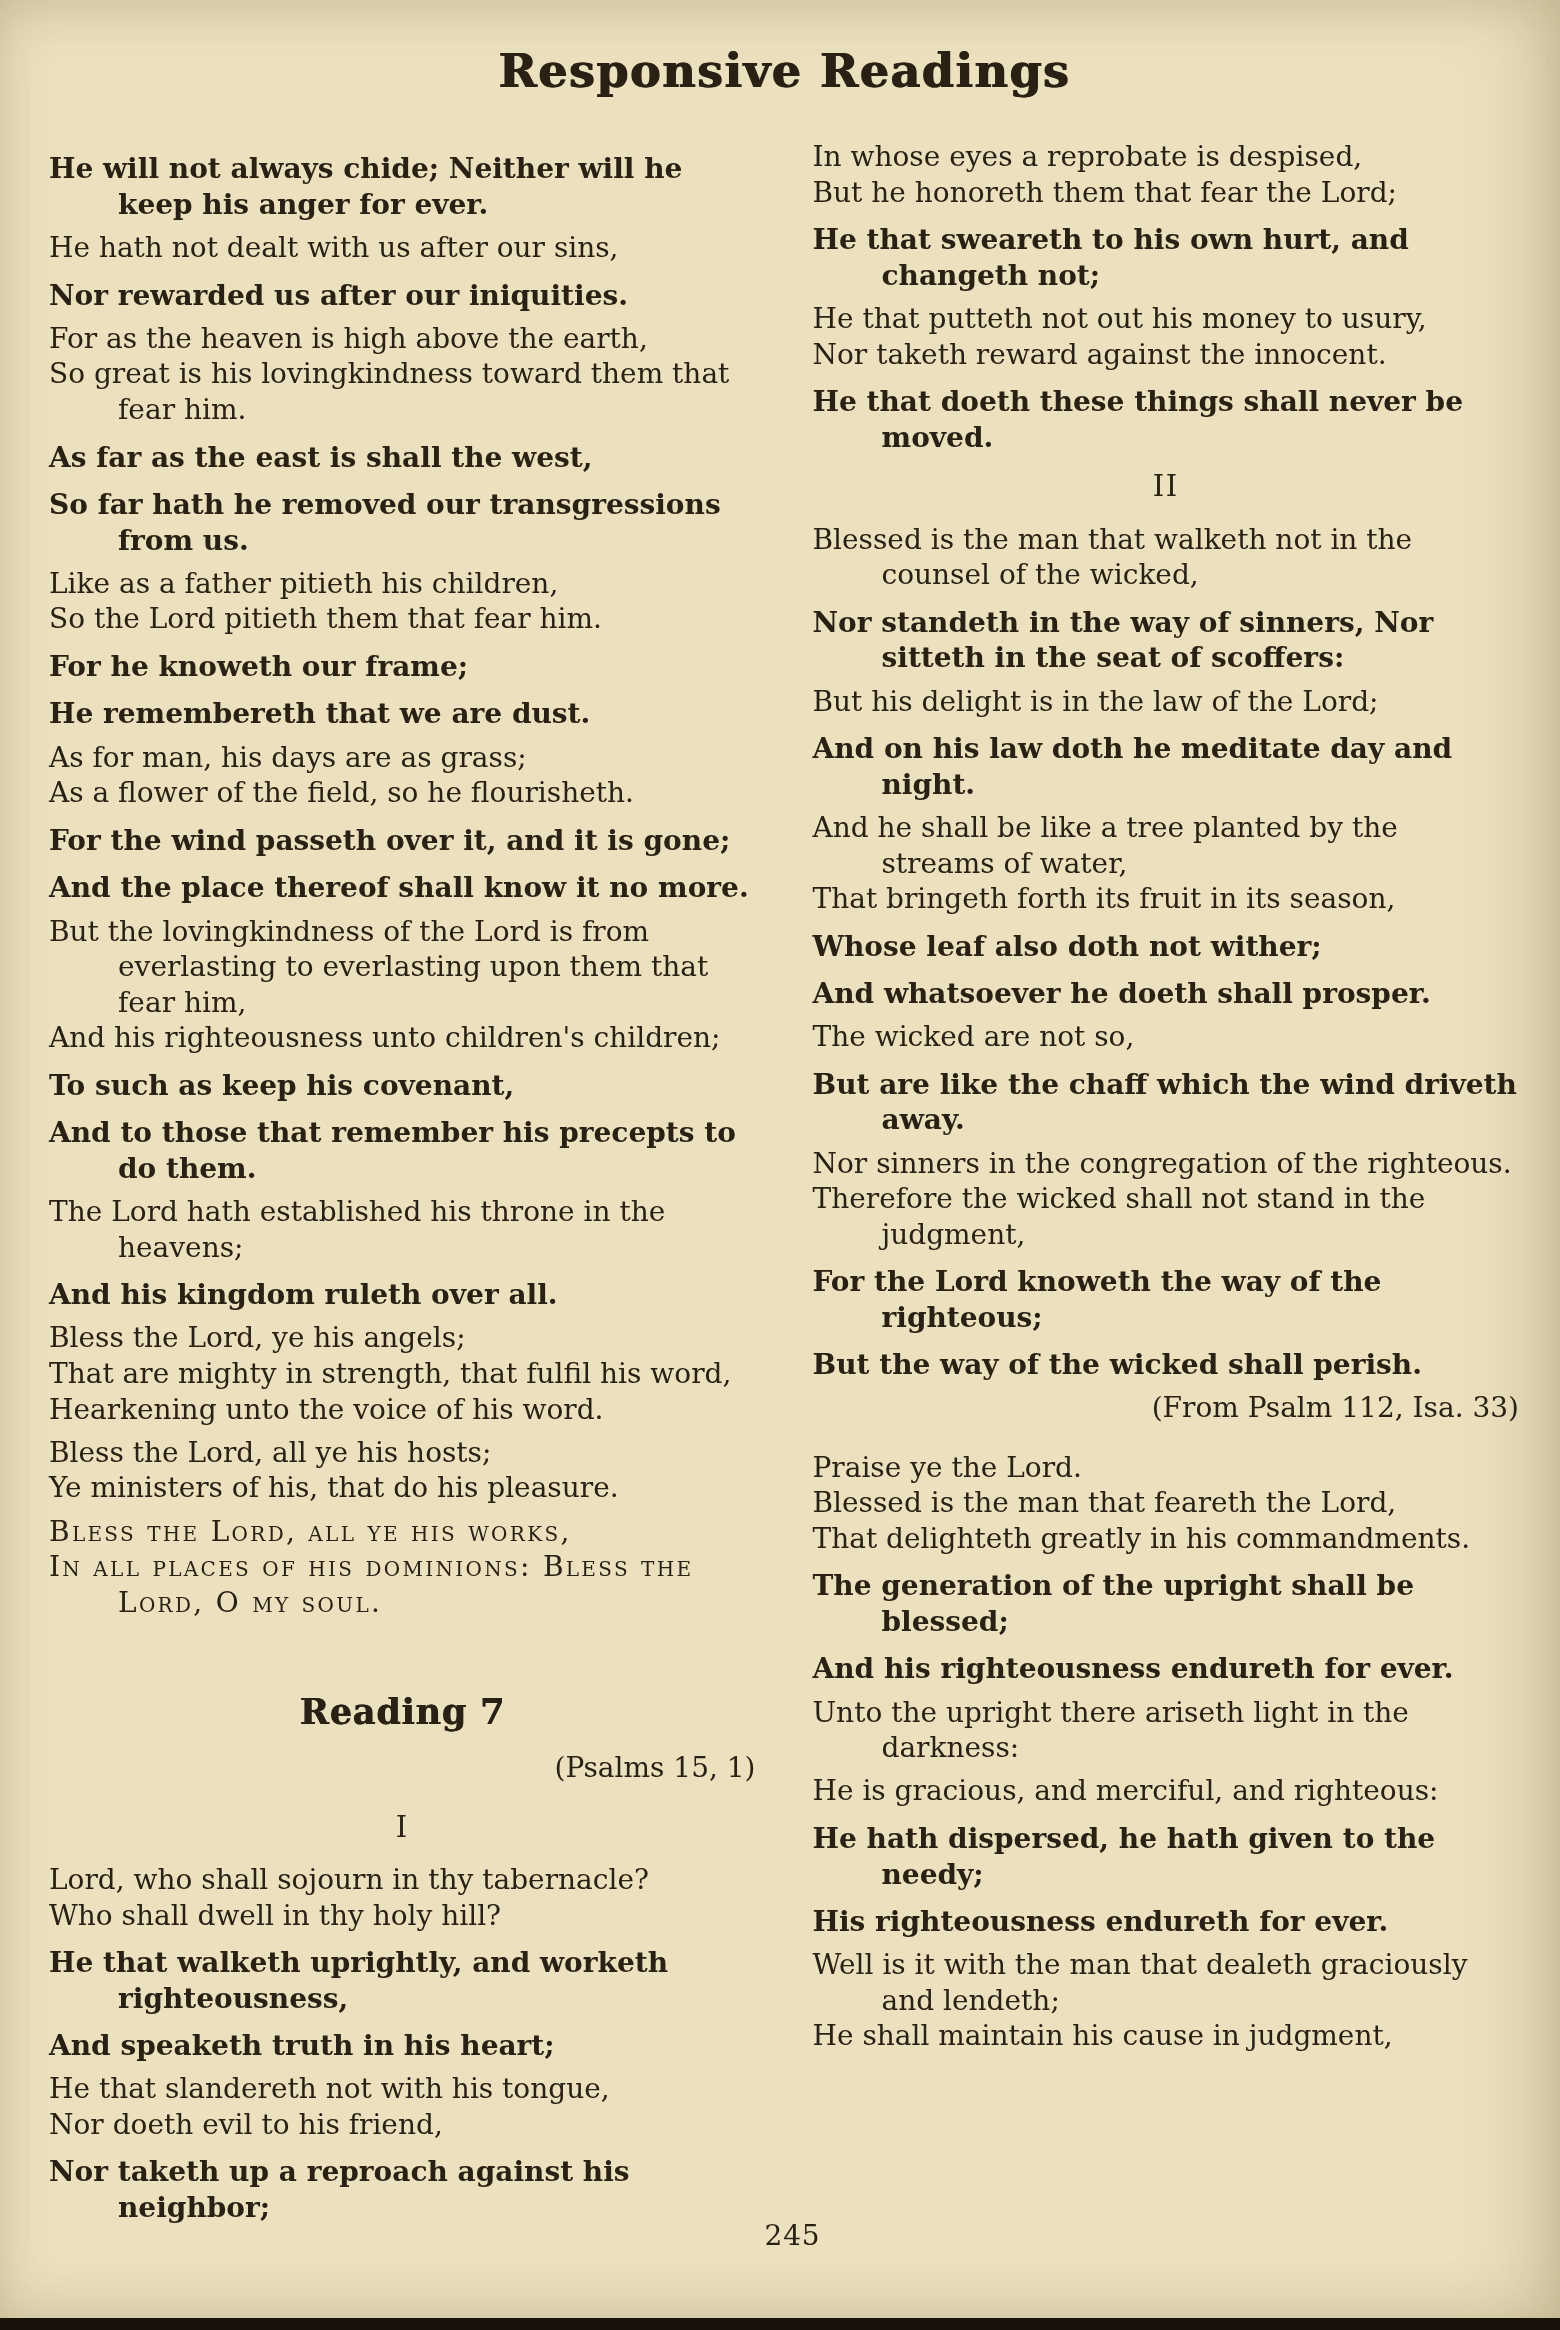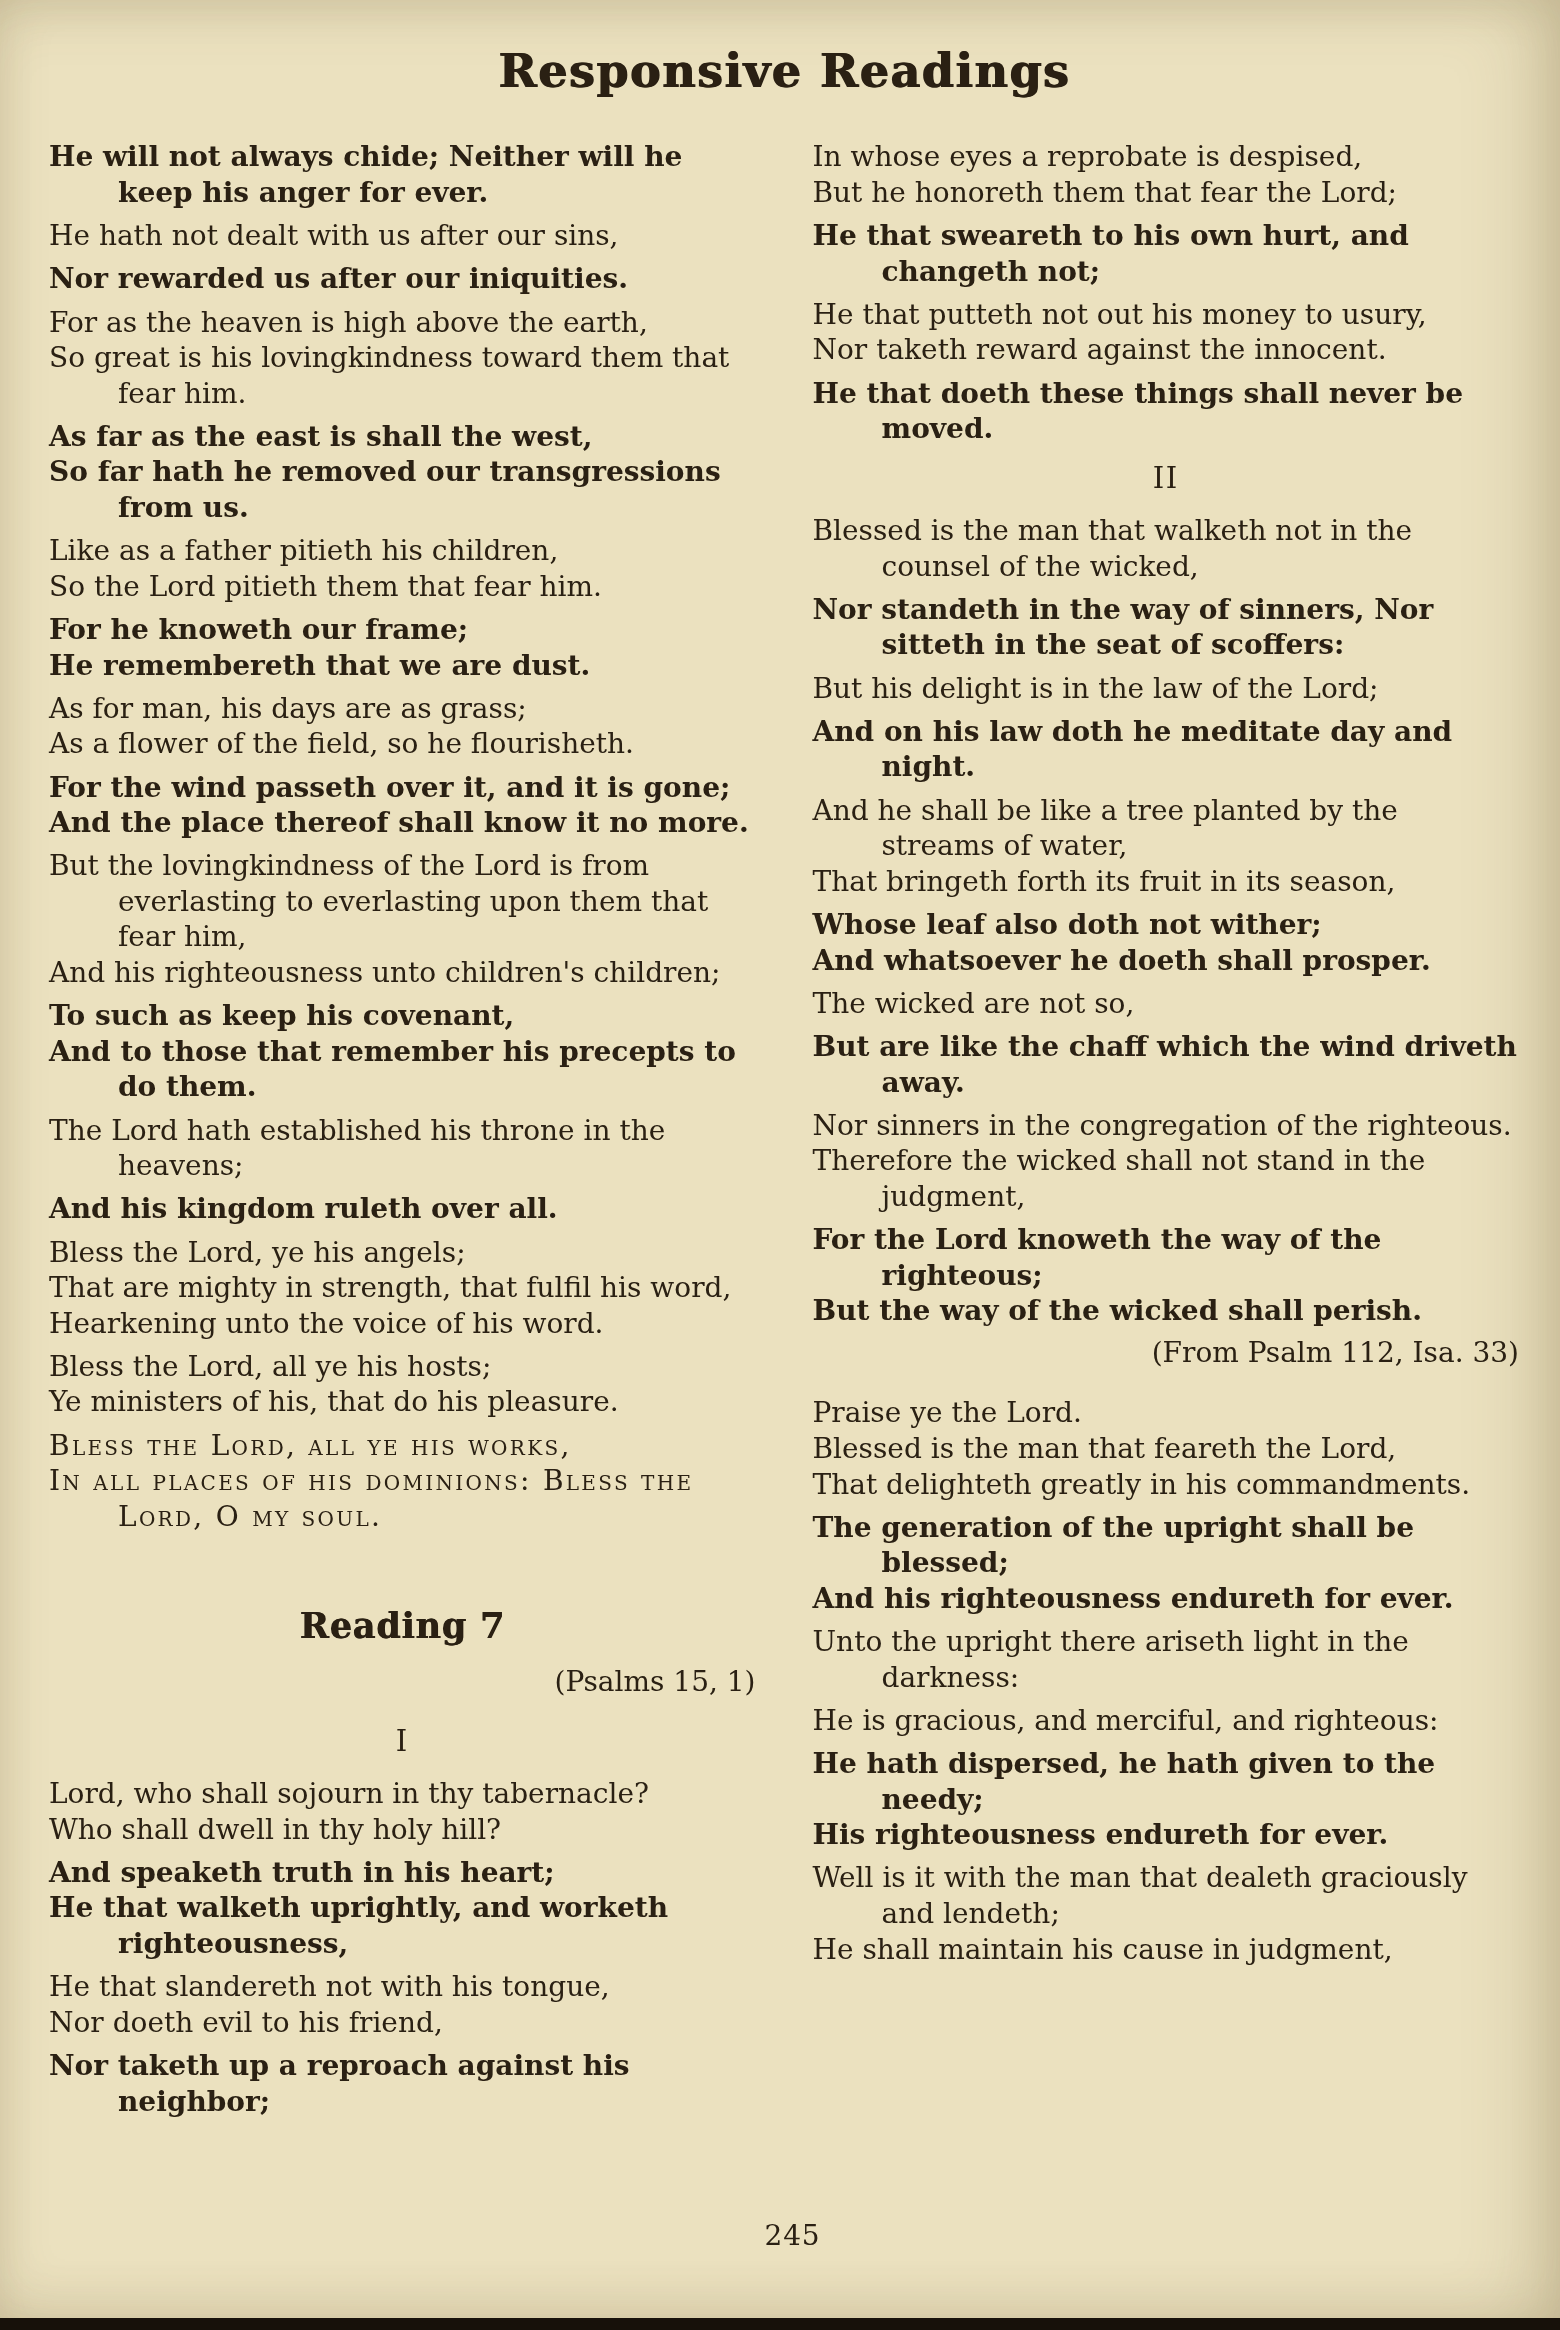--- a/index.html
+++ b/index.html
@@ -39,21 +39,21 @@
     flex: 1 1 0;
     min-width: 0;
   }
   .verse { margin: 0 0 7.7px 0; }
   .line {
     font-size: 28px;
     line-height: 1.27;
     padding-left: 69px;
     text-indent: -69px;
   }
-  .verse.bold .line { font-weight: 700; }
+  .verse.bold .line { font-weight: 700; margin-top: 12px; }
   .verse.smallcaps .line {
     font-variant: small-caps;
     letter-spacing: 2.3px;
   }
   .heading {
     text-align: center;
     font-size: 35px;
     font-weight: 700;
     margin: 71px 0 18.4px 0;
     text-shadow: 0.8px 0 0 currentColor;
@@ -157,22 +157,22 @@
           <div class="line">In all places of his dominions: Bless the Lord, O my soul.</div>
         </div>
         <div class="heading">Reading 7</div>
         <div class="reference">(Psalms 15, 1)</div>
         <div class="numeral">I</div>
         <div class="verse roman">
           <div class="line">Lord, who shall sojourn in thy tabernacle?</div>
           <div class="line">Who shall dwell in thy holy hill?</div>
         </div>
         <div class="verse bold">
+          <div class="line">He that walketh uprightly, and worketh righteousness,</div>
           <div class="line">And speaketh truth in his heart;</div>
-          <div class="line">He that walketh uprightly, and worketh righteousness,</div>
         </div>
         <div class="verse roman">
           <div class="line">He that slandereth not with his tongue,</div>
           <div class="line">Nor doeth evil to his friend,</div>
         </div>
         <div class="verse bold">
           <div class="line">Nor taketh up a reproach against his neighbor;</div>
         </div>
       </div>
     <div class="column" id="col-right">

